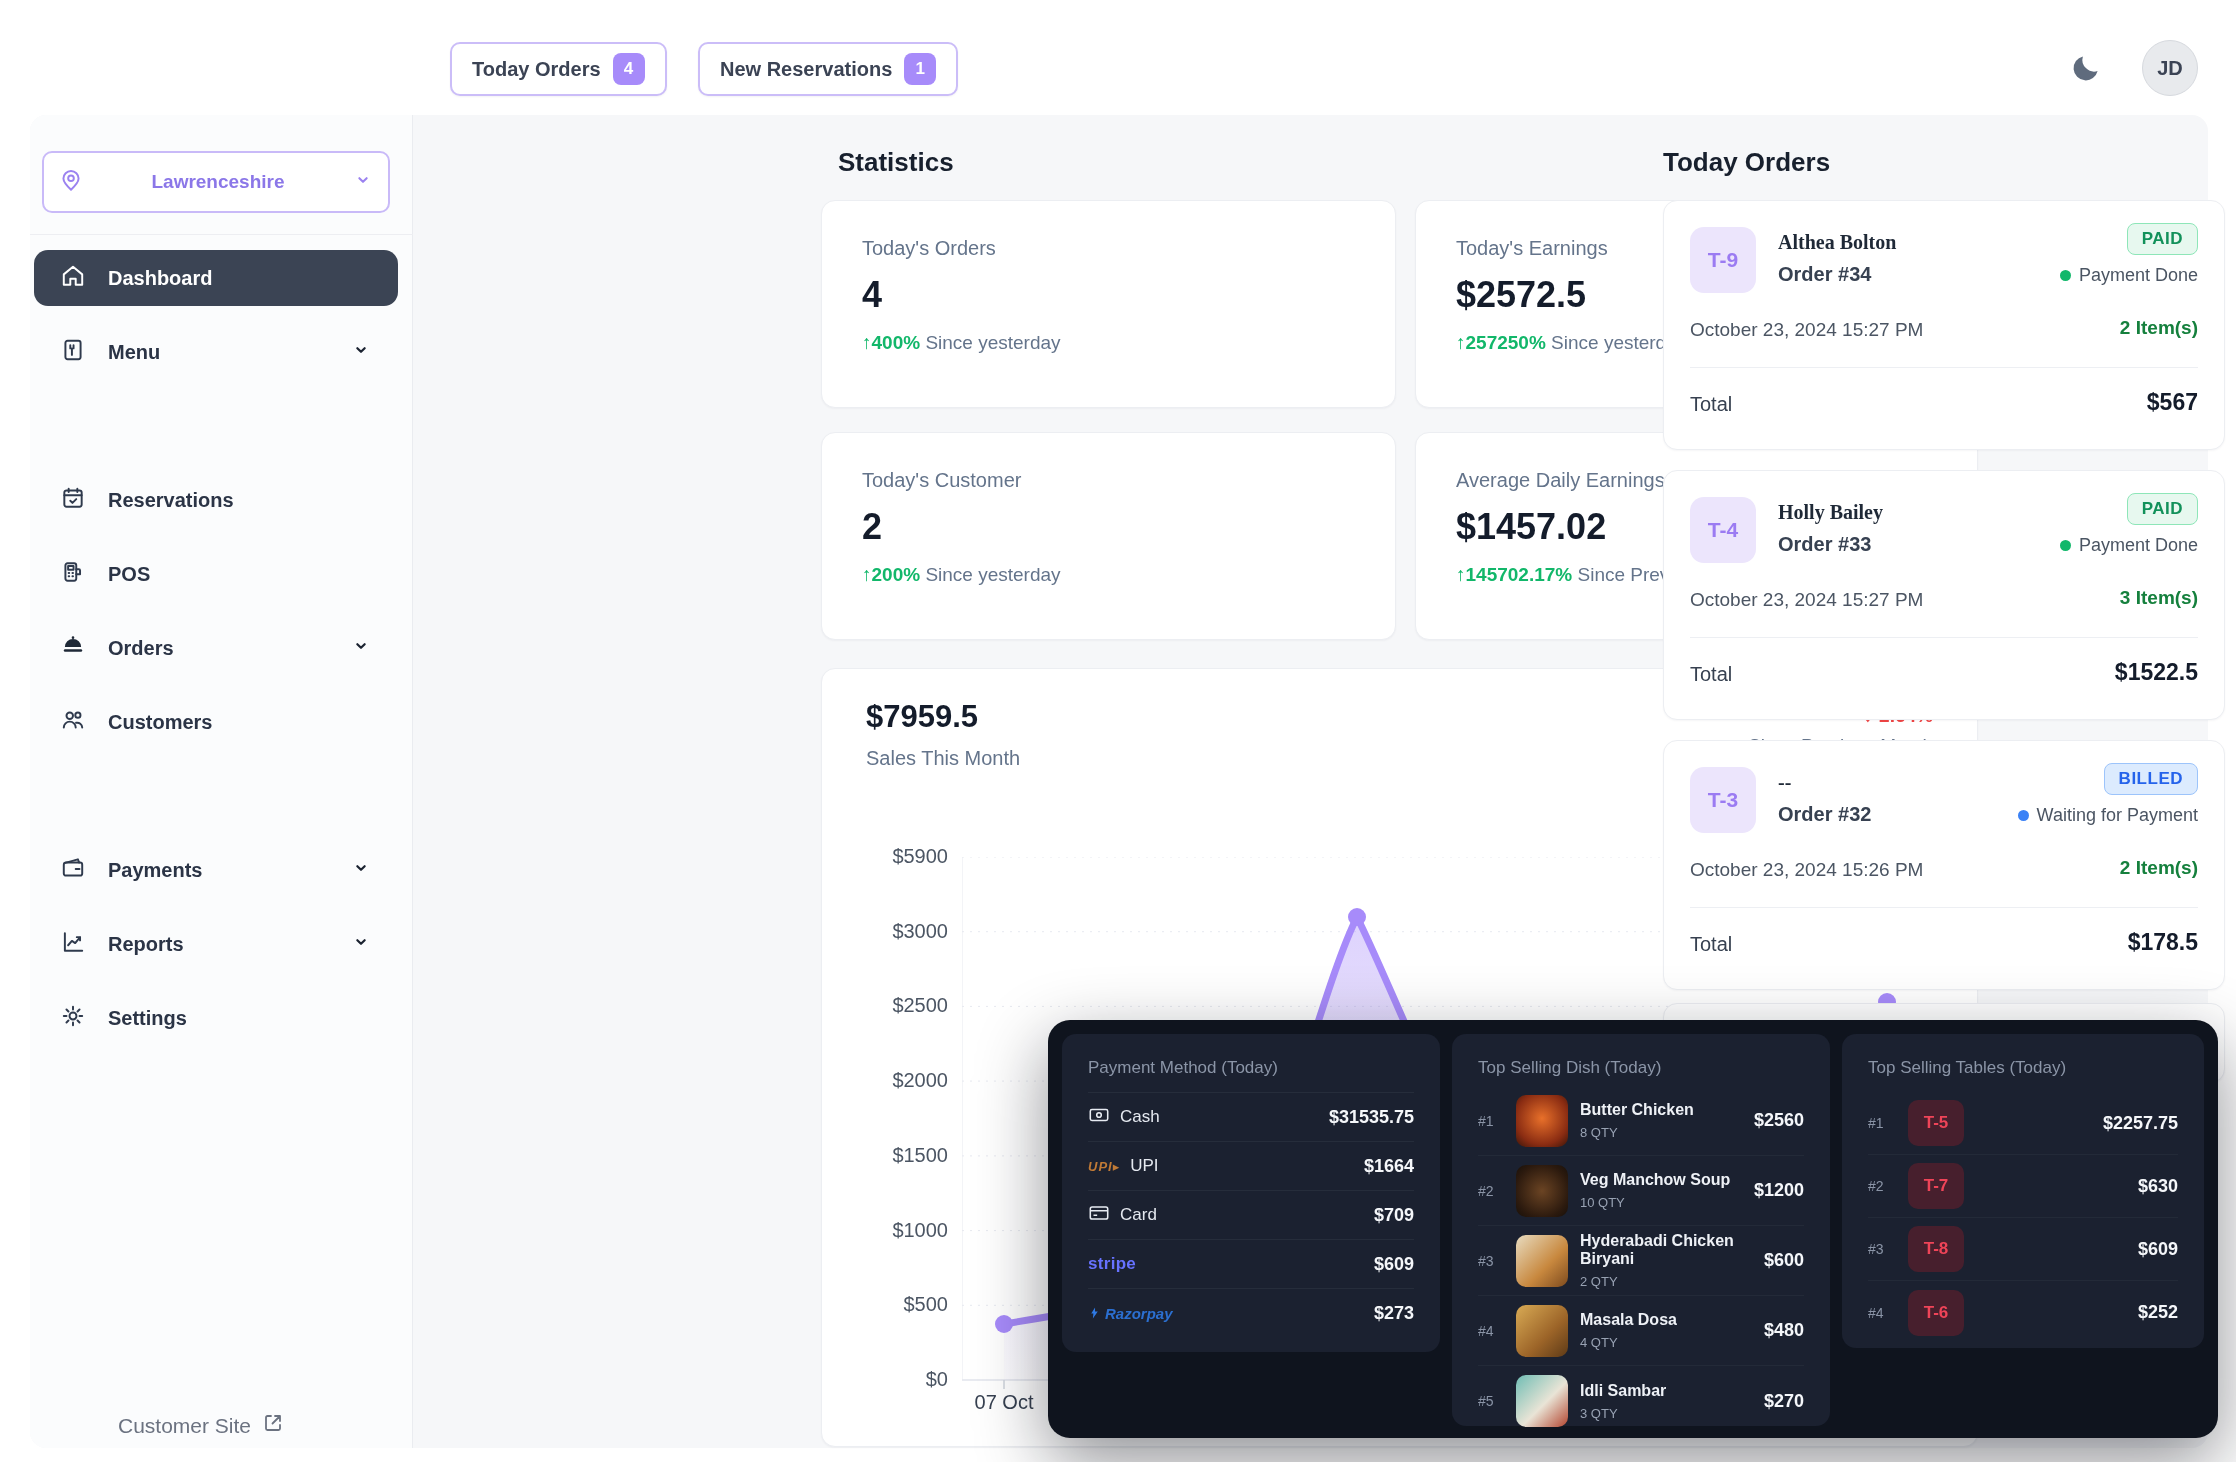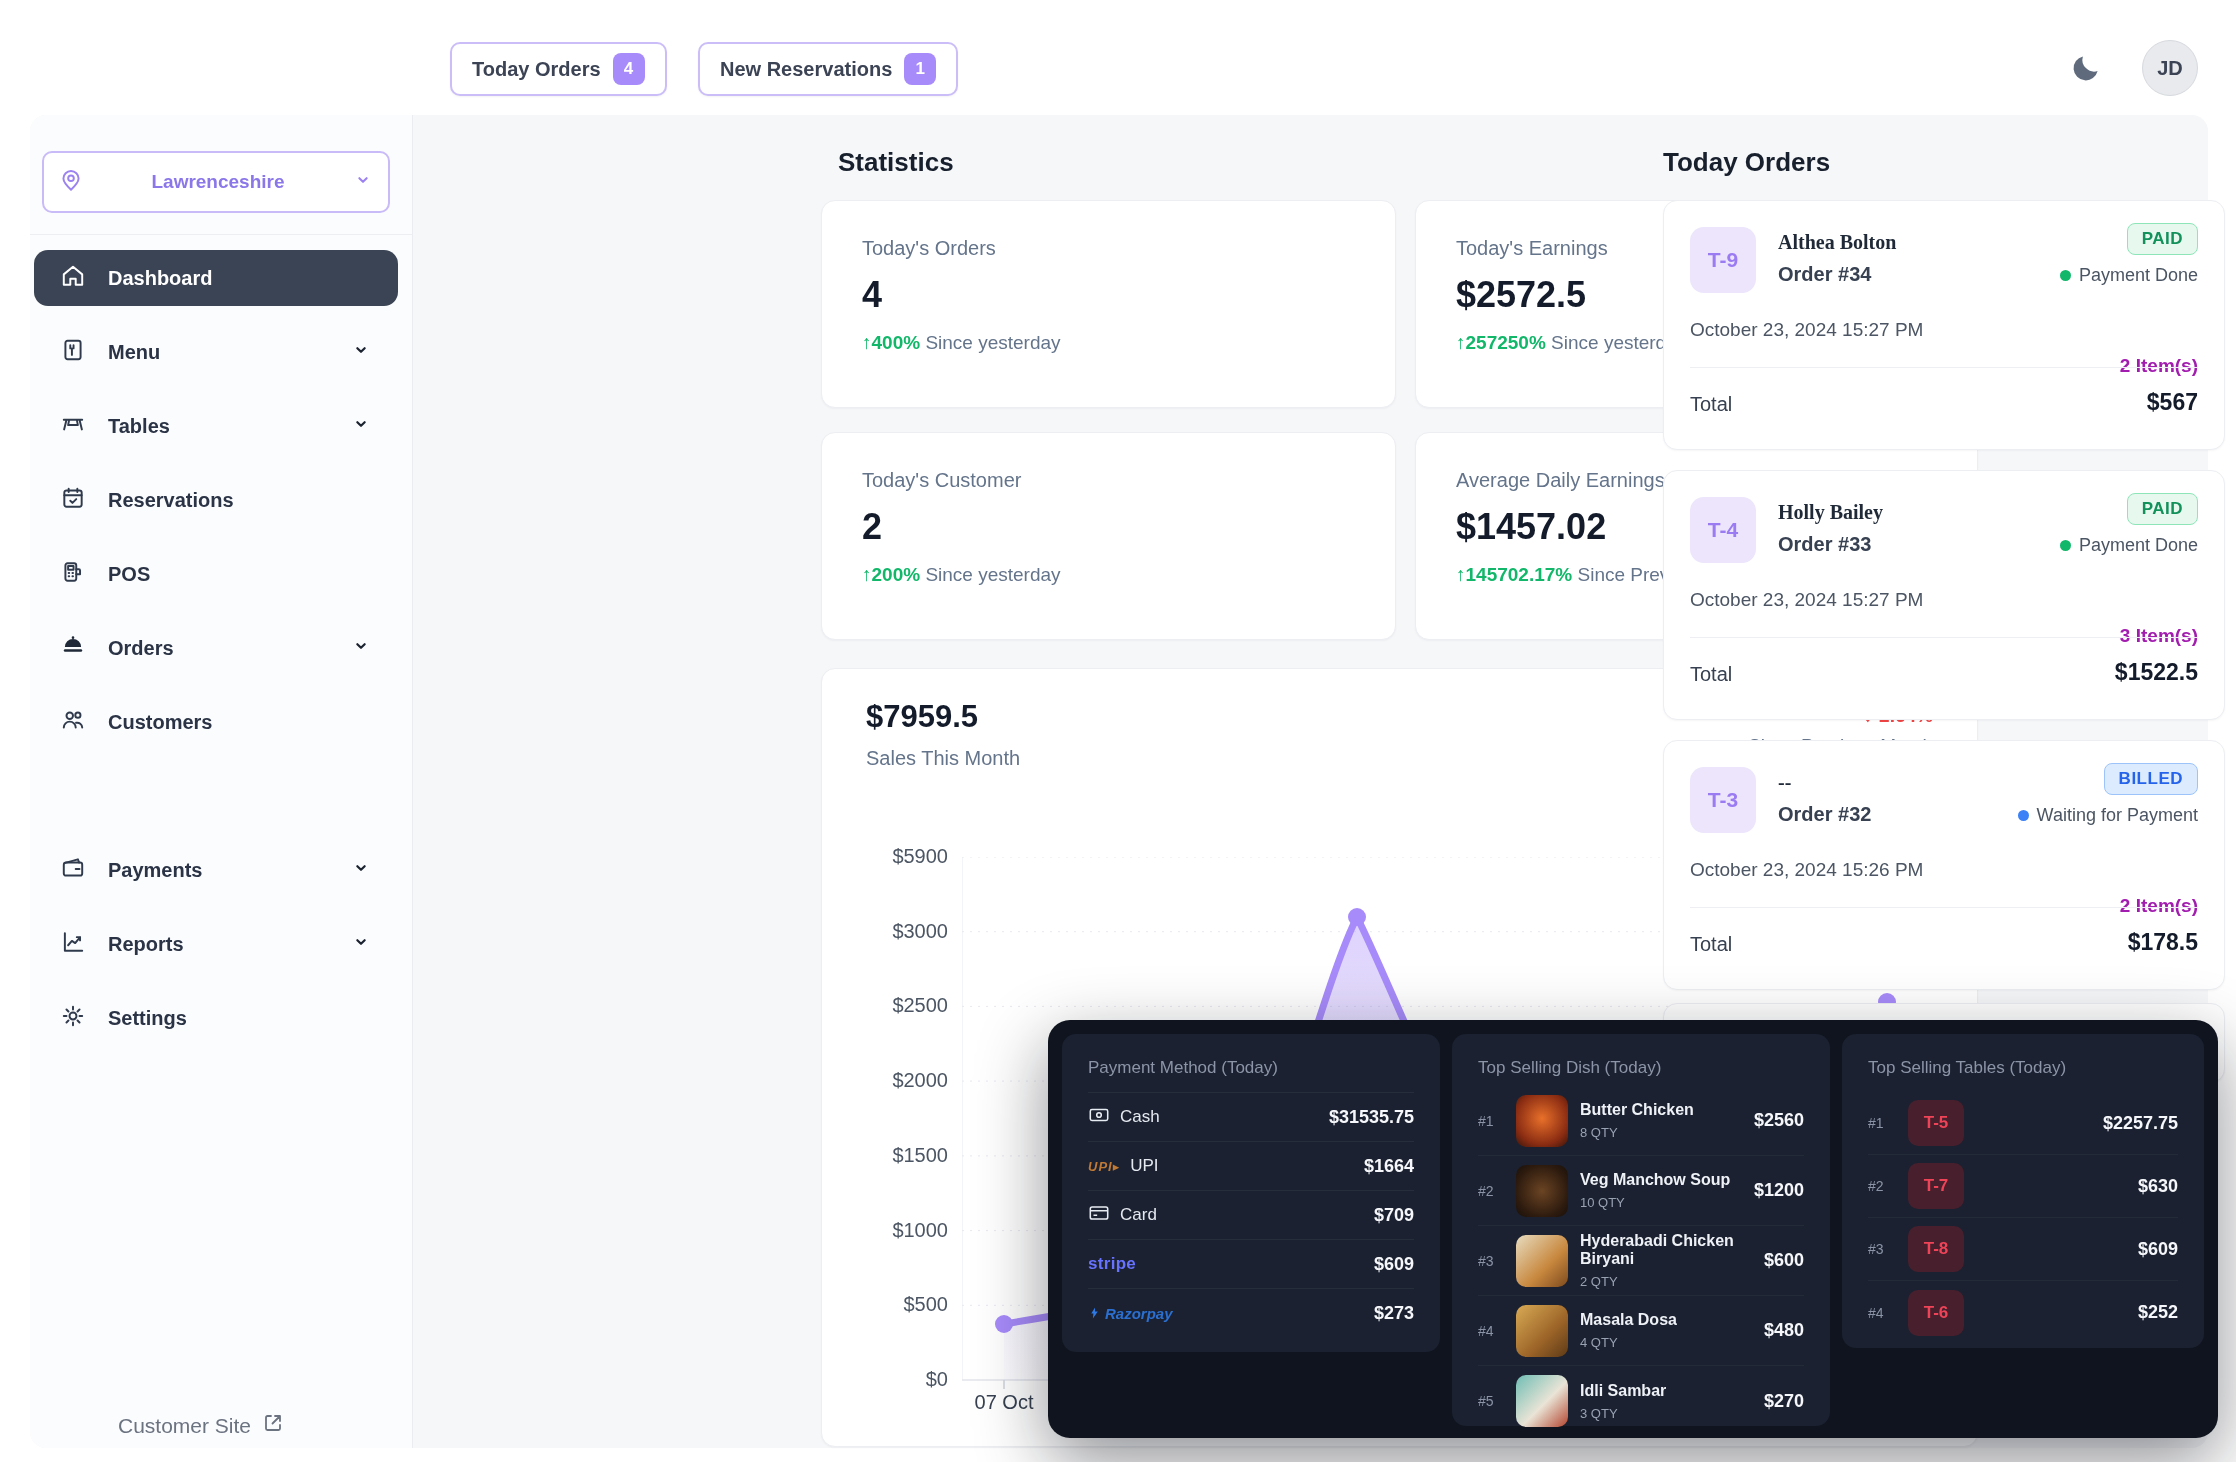--- a/index.html
+++ b/index.html
@@ -65,21 +65,21 @@
   .o-name { position:absolute; left:114px; top:30px; font-size:20px; font-weight:700; color:#1f2937;font-family:Liberation Serif, serif; }
   .o-num { position:absolute; left:114px; top:62px; font-size:20px; font-weight:600; color:#374151; }
   .o-status { position:absolute; right:26px; top:22px; padding:5px 14px; border-radius:8px;
     font-size:17px; font-weight:700; letter-spacing:.5px; }
   .o-status.paid { background:#e7f8ef; border:1.5px solid #8ee6b8; color:#12915a; }
   .o-status.billed { background:#dcebfe; border:1.5px solid #9cc4fb; color:#2563eb; }
   .o-note { position:absolute; right:26px; top:64px; font-size:18px; color:#4b5563; display:flex; align-items:center; gap:8px; }
   .dot { width:11px; height:11px; border-radius:50%; display:inline-block; }
   .dot.green { background:#12b76a; } .dot.blue { background:#3b82f6; }
   .o-date { position:absolute; left:26px; top:118px; font-size:19px; color:#4b5563; }
-  .o-items { position:absolute; right:26px; top:116px; font-size:19px; font-weight:700; color:#a21caf;margin-top:38px; }
+  .o-items { position:absolute; right:26px; top:116px; font-size:19px; font-weight:700; color:#15803d; }
   .o-div { position:absolute; left:26px; right:26px; top:166px; height:1px; background:#edeff3; }
   .o-total-l { position:absolute; left:26px; top:192px; font-size:20px; color:#374151; }
   .o-total-v { position:absolute; right:26px; top:188px; font-size:23px; font-weight:800; color:#141c2b; }
 
   
   .overlay { position:absolute; left:1048px; top:1020px; width:1170px; height:418px; z-index:40;
     background:#0f141e; border-radius:22px; box-shadow:0 24px 70px rgba(8,12,20,.45); }
   .d-card { position:absolute; top:14px; background:#1b2130; border-radius:14px; padding:24px 26px; }
   .d-title { font-size:17px; color:#8b95a7; }
   .p-row { height:49px; display:flex; align-items:center; border-top:1px solid #262d3b; }
@@ -149,29 +149,20 @@
             <path d="M3.5 10.5 12 3.5l8.5 7V20h-6v-5.5h-5V20h-6Z"></path>
           </svg></span>
       <span class="lbl">Dashboard</span>
     </div>
     <div class="nav-item" style="top:209px;">
       <span><svg width="26" height="26" viewBox="0 0 24 24" fill="none" stroke="#2f3a4d" stroke-width="1.8" stroke-linecap="round" stroke-linejoin="round">
             <rect x="5" y="3.5" width="14" height="17" rx="2"></rect>
             <path d="M9.5 7.5v3M12.5 7.5v3M11 10.5v6"></path>
           </svg></span>
       <span class="lbl">Menu</span>
-      <span class="chev"><svg width="22" height="22" viewBox="0 0 24 24" fill="none" stroke="currentColor" stroke-width="2.4" stroke-linecap="round" stroke-linejoin="round">
-            <path d="M8 10l4 4 4-4"></path>
-          </svg></span>
-    </div>
-    <div class="nav-item" style="top:283px;">
-      <span><svg width="26" height="26" viewBox="0 0 24 24" fill="none" stroke="#2f3a4d" stroke-width="1.8" stroke-linecap="round" stroke-linejoin="round">
-            <path d="M3.5 8h17M6 8l-2.2 9M18 8l2.2 9M8.5 8l-1 5h9l-1-5"></path>
-          </svg></span>
-      <span class="lbl">Tables</span>
       <span class="chev"><svg width="22" height="22" viewBox="0 0 24 24" fill="none" stroke="currentColor" stroke-width="2.4" stroke-linecap="round" stroke-linejoin="round">
             <path d="M8 10l4 4 4-4"></path>
           </svg></span>
     </div>
     <div class="nav-item" style="top:357px;">
       <span><svg width="26" height="26" viewBox="0 0 24 24" fill="none" stroke="#2f3a4d" stroke-width="1.8" stroke-linecap="round" stroke-linejoin="round">
             <rect x="4" y="5" width="16" height="15" rx="2"></rect>
             <path d="M4 9.5h16M8 3.5v3M16 3.5v3M9.5 14.5l2 2 3.5-3.5"></path>
           </svg></span>
       <span class="lbl">Reservations</span>

